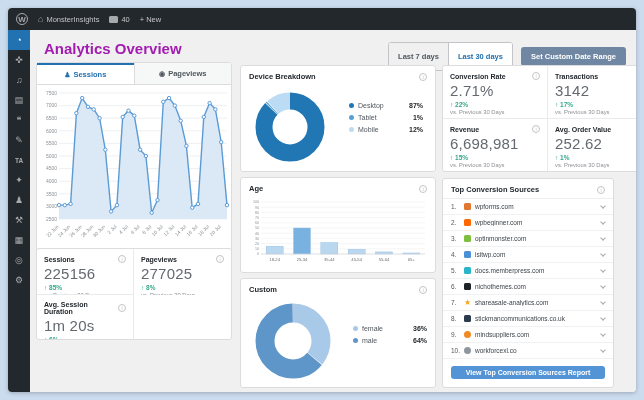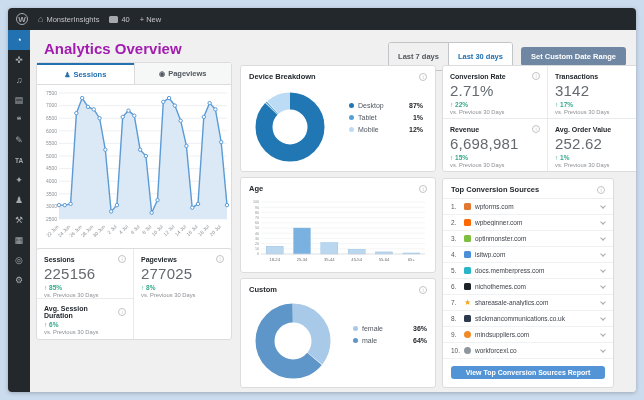--- a/index.html
+++ b/index.html
@@ -269,20 +269,21 @@
           </div>
           <div class="stat-value">277025</div>
           <div class="stat-change" style="color: rgb(54, 168, 140);">↑ 8%</div>
           <div class="stat-note">vs. Previous 30 Days</div>
         </div>
         <div class="stat-cell">
           <div class="stat-head">
             <span class="stat-label">Avg. Session Duration</span>
             <span class="info-icon">i</span>
           </div>
+          <div class="stat-value">1m 20s</div>
           <div class="stat-change" style="color: rgb(54, 168, 140);">↑ 6%</div>
           <div class="stat-note">vs. Previous 30 Days</div>
         </div>
       </div>
 
     <div class="panel" id="device-panel">
       <div class="panel-title-row">
         <span class="panel-title">Device Breakdown</span>
         <span class="info-icon">i</span>
       </div>

